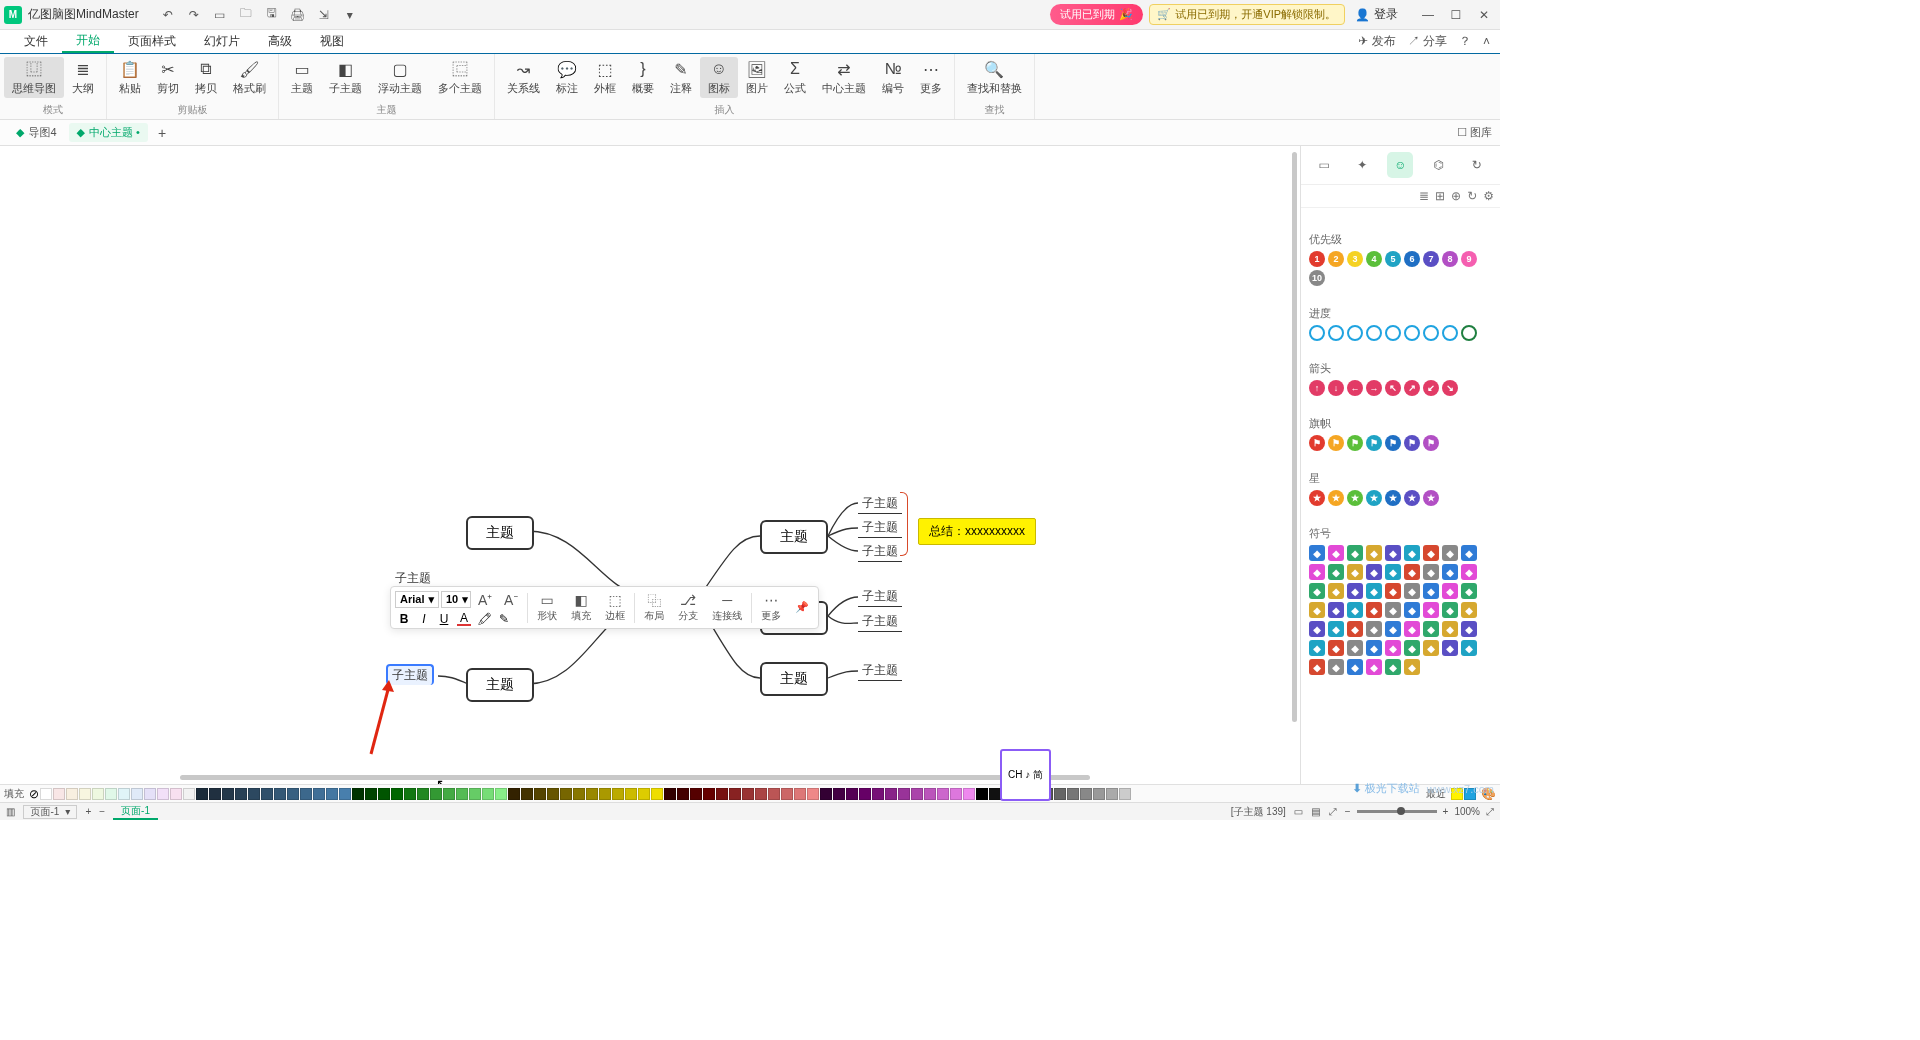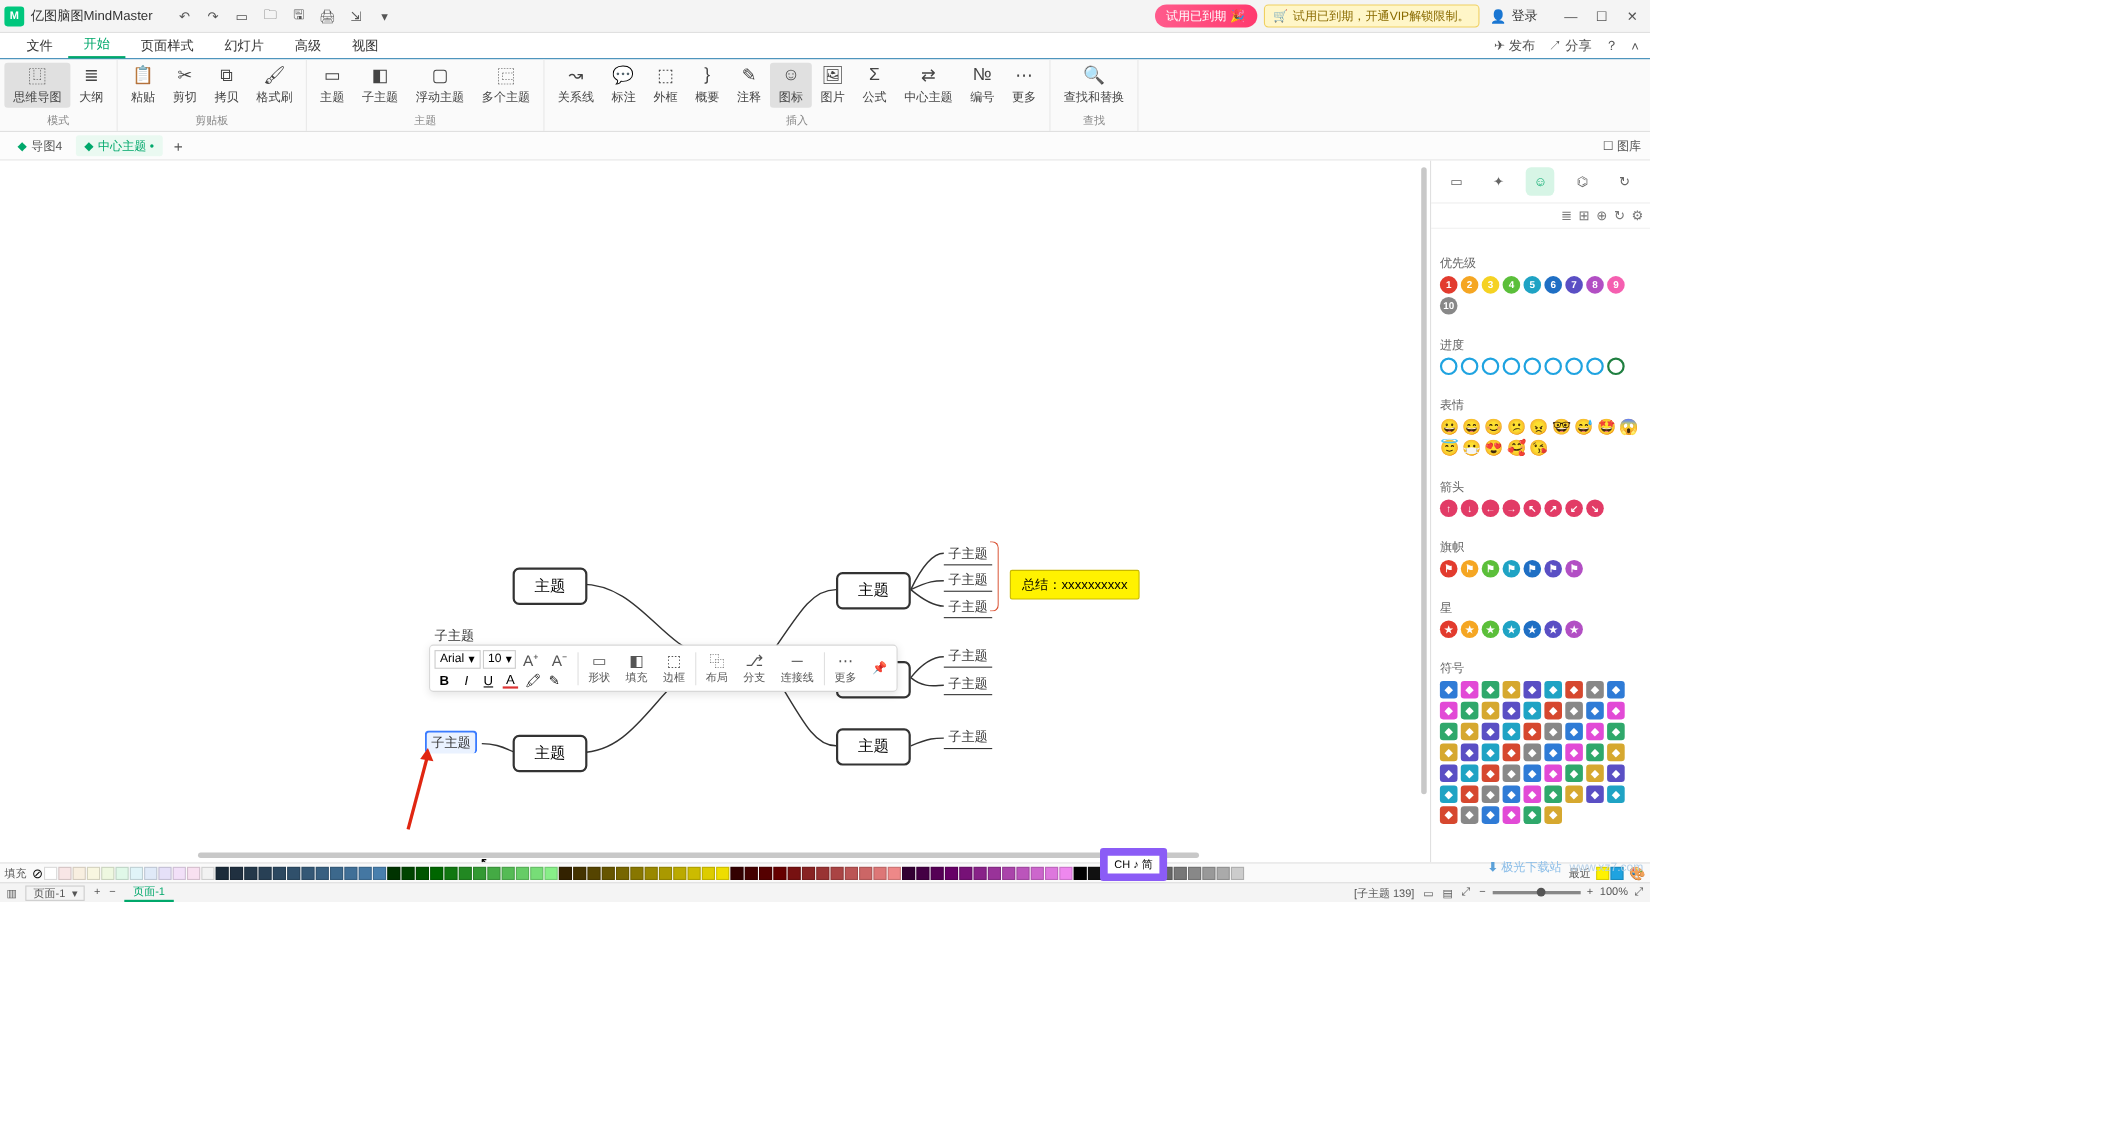--- a/index.html
+++ b/index.html
@@ -52,36 +52,36 @@
 .selected { border: 2px solid #3a7bff; background: #eaf2ff; border-radius: 4px; }
 .callout { position: absolute; background: #fff200; border: 1px solid #c9b900; padding: 4px 10px; font-size: 12px; border-radius: 2px; }
 .conn { position: absolute; stroke: #333; fill: none; stroke-width: 1.3; }
 .bracket { position: absolute; border-right: 1.5px solid #d84a2a; border-top: 1.5px solid #d84a2a; border-bottom: 1.5px solid #d84a2a; border-top-right-radius: 6px; border-bottom-right-radius: 6px; }
 .redarrow { position: absolute; }
 
 .floater { position: absolute; background: #fff; border: 1px solid #d8d8d8; border-radius: 4px; box-shadow: 0 2px 8px rgba(0,0,0,.1); display: flex; align-items: center; padding: 2px 4px; gap: 4px; }
 .fbtn { display: flex; flex-direction: column; align-items: center; font-size: 10px; color: #555; padding: 2px 5px; cursor: pointer; gap: 1px; }
 .fbtn .fi { font-size: 14px; height: 16px; display: flex; align-items: center; }
 .fsep { width: 1px; height: 30px; background: #e0e0e0; }
-.fontsel { border: 1px solid #ccc; padding: 1px 4px; font-size: 11px; display: flex; align-items: center; gap: 4px; }
+.fontsel { border: 1px solid #ccc; padding: 1px 4px; font-size: 11px; display: flex; align-items: center; gap: 4px; font-weight: bold; }
 
 .colbar { position: absolute; bottom: 18px; left: 0; right: 0; height: 18px; display: flex; align-items: center; padding: 0 4px; gap: 1px; background: #fafafa; border-top: 1px solid #e0e0e0; }
 .colbar .lbl { font-size: 10px; color: #555; margin-right: 4px; }
 .swatch { width: 12px; height: 12px; border: 1px solid rgba(0,0,0,.15); }
 .colbar .spacer { flex: 1; }
 
 .status { position: absolute; bottom: 0; left: 0; right: 0; height: 18px; background: #f4f4f4; border-top: 1px solid #ddd; display: flex; align-items: center; font-size: 10px; color: #555; padding: 0 6px; gap: 8px; }
 .pagesel { border: 1px solid #ccc; padding: 0 6px; font-size: 10px; display: flex; align-items: center; gap: 6px; height: 14px; }
 .status .spacer { flex: 1; }
 .zoomctl { display: flex; align-items: center; gap: 6px; }
 .slider { width: 80px; height: 3px; background: #888; position: relative; }
 .slider .thumb { position: absolute; top: -3px; width: 8px; height: 8px; border-radius: 50%; background: #555; }
 .watermark { position: absolute; right: 6px; bottom: 24px; font-size: 11px; color: #7fb7e6; opacity: .9; display:flex; align-items:center; gap:3px; }
 .scrollbar { position: absolute; background: #c8c8c8; border-radius: 4px; }
-.imebadge { position:absolute; bottom:19px; left:1000px; font-size:10px; border:7px solid #8b5cf6; border-radius:3px; padding:1px 6px; background:#fff; }
+.imebadge { position:absolute; bottom:19px; left:1000px; font-size:10px; border:2px solid #8b5cf6; border-radius:3px; padding:17px 6px; background:#fff; }
 </style>
 </head>
 <body>
 
 <div class="titlebar">
   <div class="logo">M</div>
   <div class="appname">亿图脑图MindMaster</div>
   <div class="qat">
     <div class="qat-btn">↶</div>
     <div class="qat-btn">↷</div>
@@ -396,39 +396,20 @@
           <div class="iconrow">
             <div class="picon" style="background: rgb(255, 255, 255); border: 2px solid rgb(31, 163, 224); box-sizing: border-box;"></div>
             <div class="picon" style="background: rgb(255, 255, 255); border: 2px solid rgb(31, 163, 224); box-sizing: border-box;"></div>
             <div class="picon" style="background: rgb(255, 255, 255); border: 2px solid rgb(31, 163, 224); box-sizing: border-box;"></div>
             <div class="picon" style="background: rgb(255, 255, 255); border: 2px solid rgb(31, 163, 224); box-sizing: border-box;"></div>
             <div class="picon" style="background: rgb(255, 255, 255); border: 2px solid rgb(31, 163, 224); box-sizing: border-box;"></div>
             <div class="picon" style="background: rgb(255, 255, 255); border: 2px solid rgb(31, 163, 224); box-sizing: border-box;"></div>
             <div class="picon" style="background: rgb(255, 255, 255); border: 2px solid rgb(31, 163, 224); box-sizing: border-box;"></div>
             <div class="picon" style="background: rgb(255, 255, 255); border: 2px solid rgb(31, 163, 224); box-sizing: border-box;"></div>
             <div class="picon" style="background: rgb(255, 255, 255); border: 2px solid rgb(31, 127, 64); box-sizing: border-box;"></div>
-          </div>
-        </div>
-        <div class="sect">
-          <div class="sname">表情</div>
-          <div class="iconrow">
-            <div class="emoj">😀</div>
-            <div class="emoj">😄</div>
-            <div class="emoj">😊</div>
-            <div class="emoj">😕</div>
-            <div class="emoj">😠</div>
-            <div class="emoj">🤓</div>
-            <div class="emoj">😅</div>
-            <div class="emoj">🤩</div>
-            <div class="emoj">😱</div>
-            <div class="emoj">😇</div>
-            <div class="emoj">😷</div>
-            <div class="emoj">😍</div>
-            <div class="emoj">🥰</div>
-            <div class="emoj">😘</div>
           </div>
         </div>
         <div class="sect">
           <div class="sname">箭头</div>
           <div class="iconrow">
             <div class="picon" style="background: rgb(226, 59, 102);">↑</div>
             <div class="picon" style="background: rgb(226, 59, 102);">↓</div>
             <div class="picon" style="background: rgb(226, 59, 102);">←</div>
             <div class="picon" style="background: rgb(226, 59, 102);">→</div>
             <div class="picon" style="background: rgb(226, 59, 102);">↖</div>

